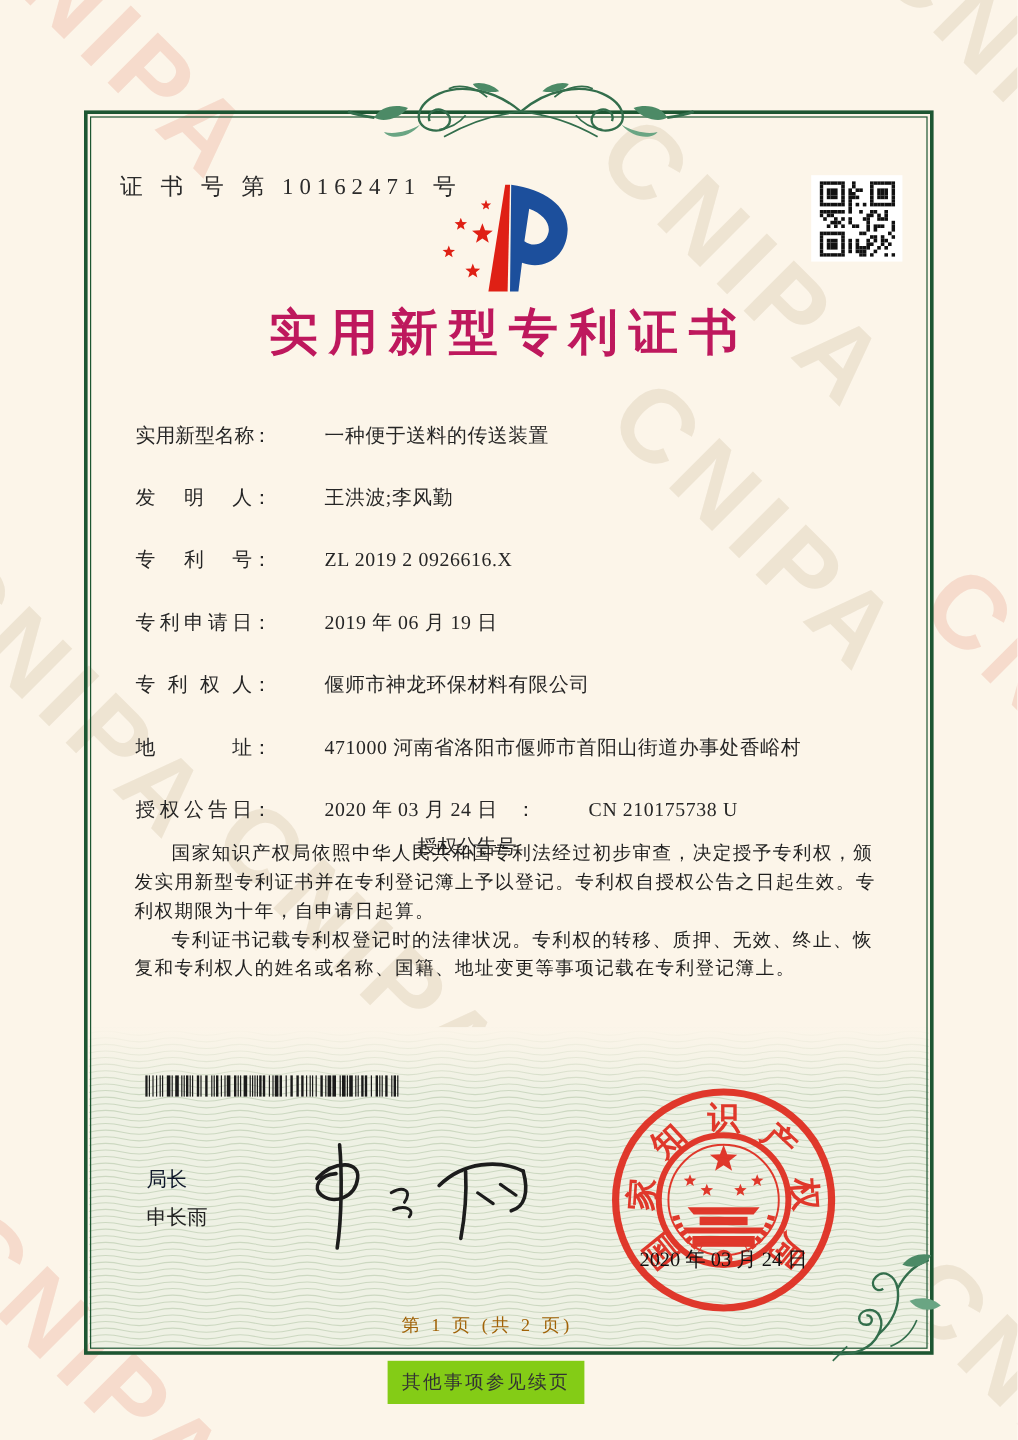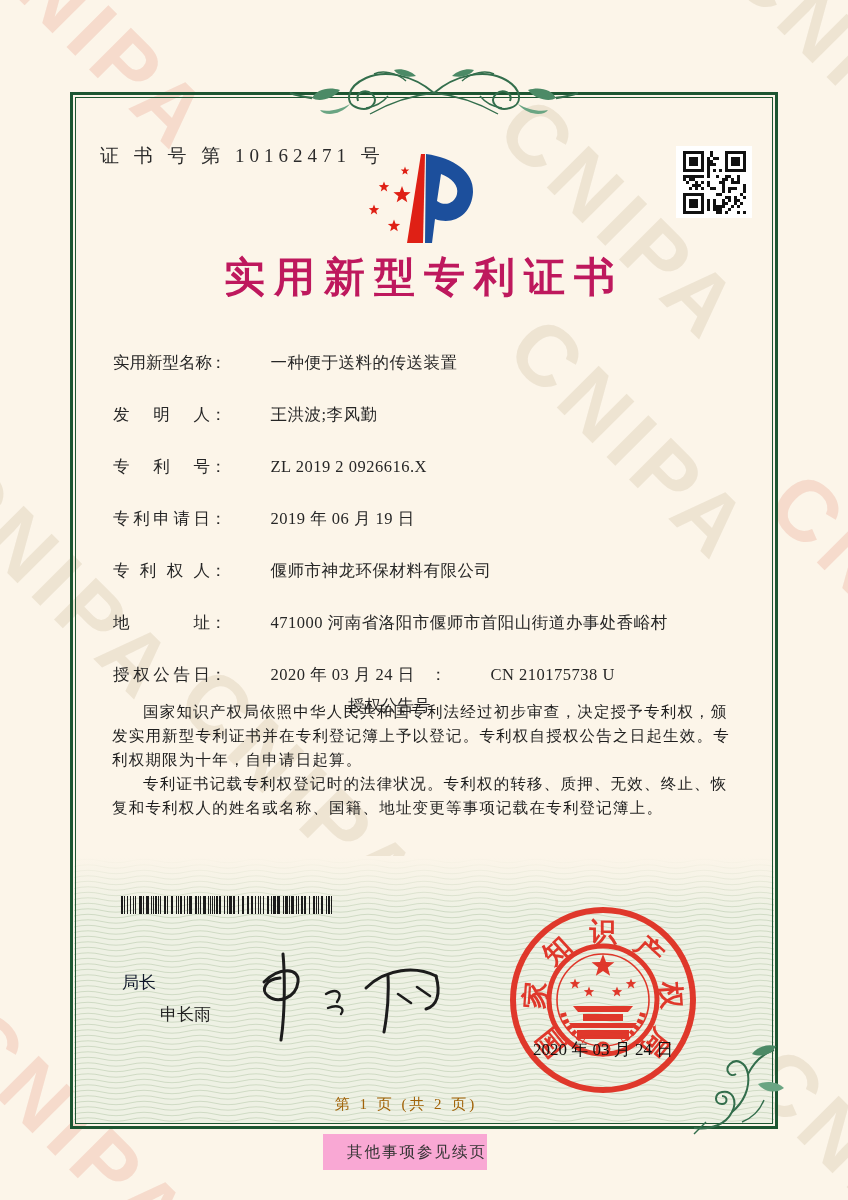--- a/index.html
+++ b/index.html
@@ -37,29 +37,29 @@
   .row7b .lbl{width:82px;margin-top:31px;}
   
   .bodytext{position:absolute;left:112px;top:700px;width:630px;z-index:4;
             font-size:15.5px;line-height:24px;letter-spacing:1.2px;color:#1e1e1e;}
   .bodytext p{margin:0;text-indent:2em;}
   
   .barcode{position:absolute;left:121px;top:896px;z-index:4;}
   .officer-title{position:absolute;left:122px;top:971px;font-size:17px;z-index:4;
                  font-family:"Liberation Sans","DejaVu Sans",sans-serif;color:#0f172a;}
   .officer-name{position:absolute;left:122px;top:1003px;font-size:17px;z-index:4;
-                font-family:"Liberation Sans","DejaVu Sans",sans-serif;color:#222;margin-left:38px;}
+                font-family:"Liberation Sans","DejaVu Sans",sans-serif;color:#222;}
   .signature{position:absolute;left:238px;top:946px;z-index:4;}
   .stamp{position:absolute;left:506px;top:903px;z-index:5;}
   .stamp-date{position:absolute;left:512px;top:1038px;width:182px;text-align:center;
               font-size:17px;color:#111;z-index:6;white-space:nowrap;}
   .page-info{position:absolute;left:70px;top:1095px;width:672px;text-align:center;
              font-size:15px;letter-spacing:3px;z-index:4;color:#a16207;}
-  .note-box{position:absolute;left:323px;top:1134px;width:164px;height:36px;background:#f9a8d4;
-            display:flex;align-items:center;justify-content:flex-end;z-index:4;
+  .note-box{position:absolute;left:323px;top:1134px;width:164px;height:36px;background:#84cc16;
+            display:flex;align-items:center;justify-content:center;z-index:4;
             font-size:15.5px;letter-spacing:2px;color:#333;}
 </style>
 </head>
 <body>
 
 <div class="page">
 
   <span class="wm pink" style="left:-60px;top:-20px;">CNIPA</span>
   <span class="wm beige" style="left:700px;top:10px;">CNIPA</span>
   <span class="wm beige" style="left:470px;top:170px;">CNIPA</span>

